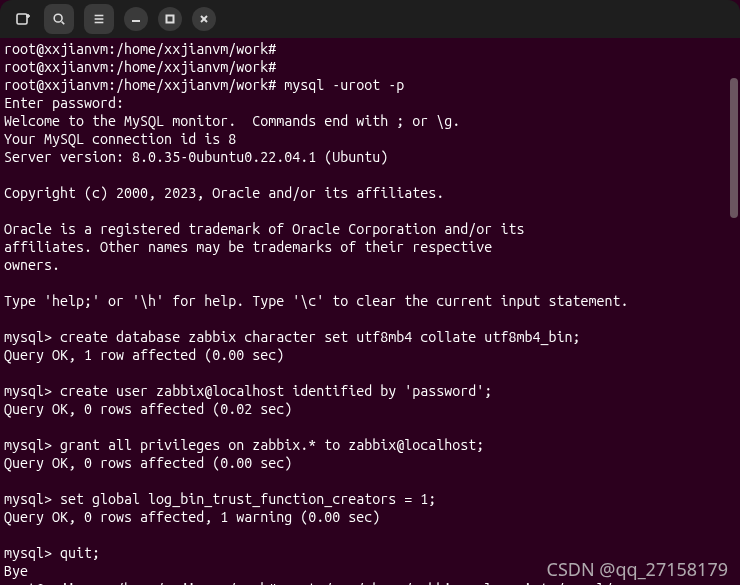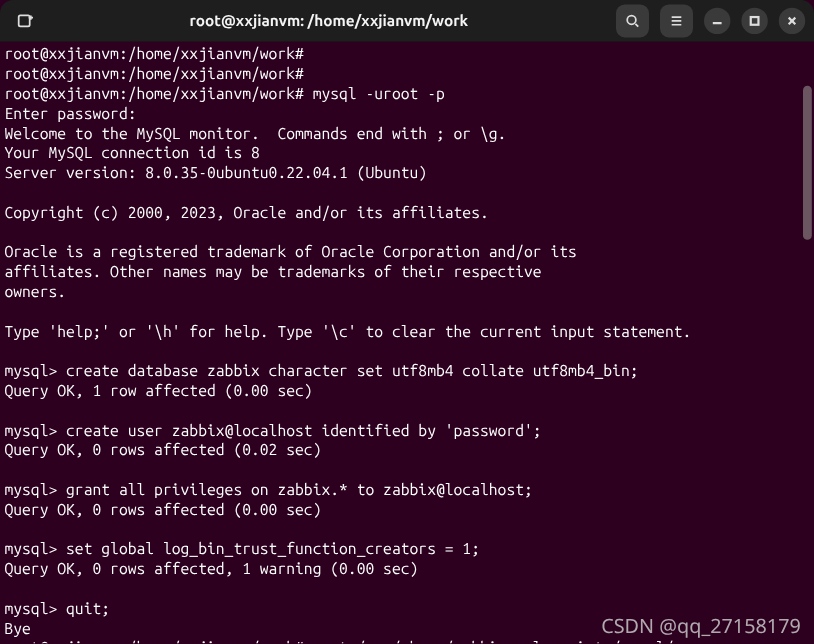--- a/index.html
+++ b/index.html
@@ -132,21 +132,20 @@
 <div class="titlebar">
   <div class="tb-left">
     <div class="tb-btn">
       <svg viewBox="0 0 16 16">
         <rect x="2" y="3" width="10" height="10" rx="1.5"></rect>
         <line x1="11" y1="5" x2="15" y2="5"></line>
         <line x1="13" y1="3" x2="13" y2="7"></line>
       </svg>
     </div>
   </div>
-  <div class="tb-title">root@xxjianvm: /home/xxjianvm/work</div>
   <div class="tb-right">
     <div class="square-btn">
       <svg viewBox="0 0 16 16">
         <circle cx="7" cy="7" r="4.5"></circle>
         <line x1="11" y1="11" x2="14" y2="14"></line>
       </svg>
     </div>
     <div class="square-btn">
       <svg viewBox="0 0 16 16">
         <line x1="3" y1="4" x2="13" y2="4"></line>

